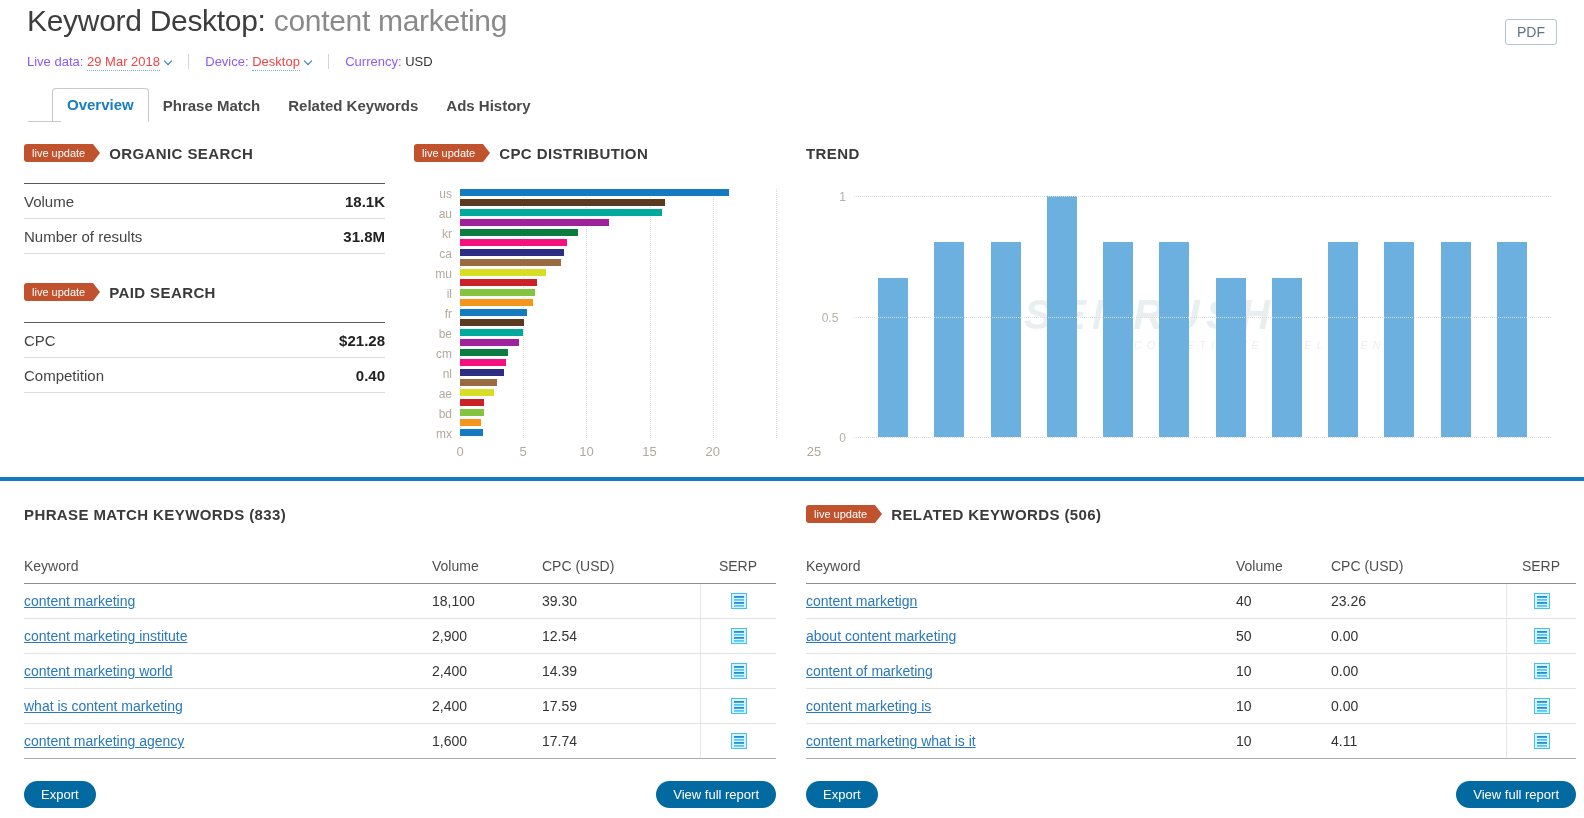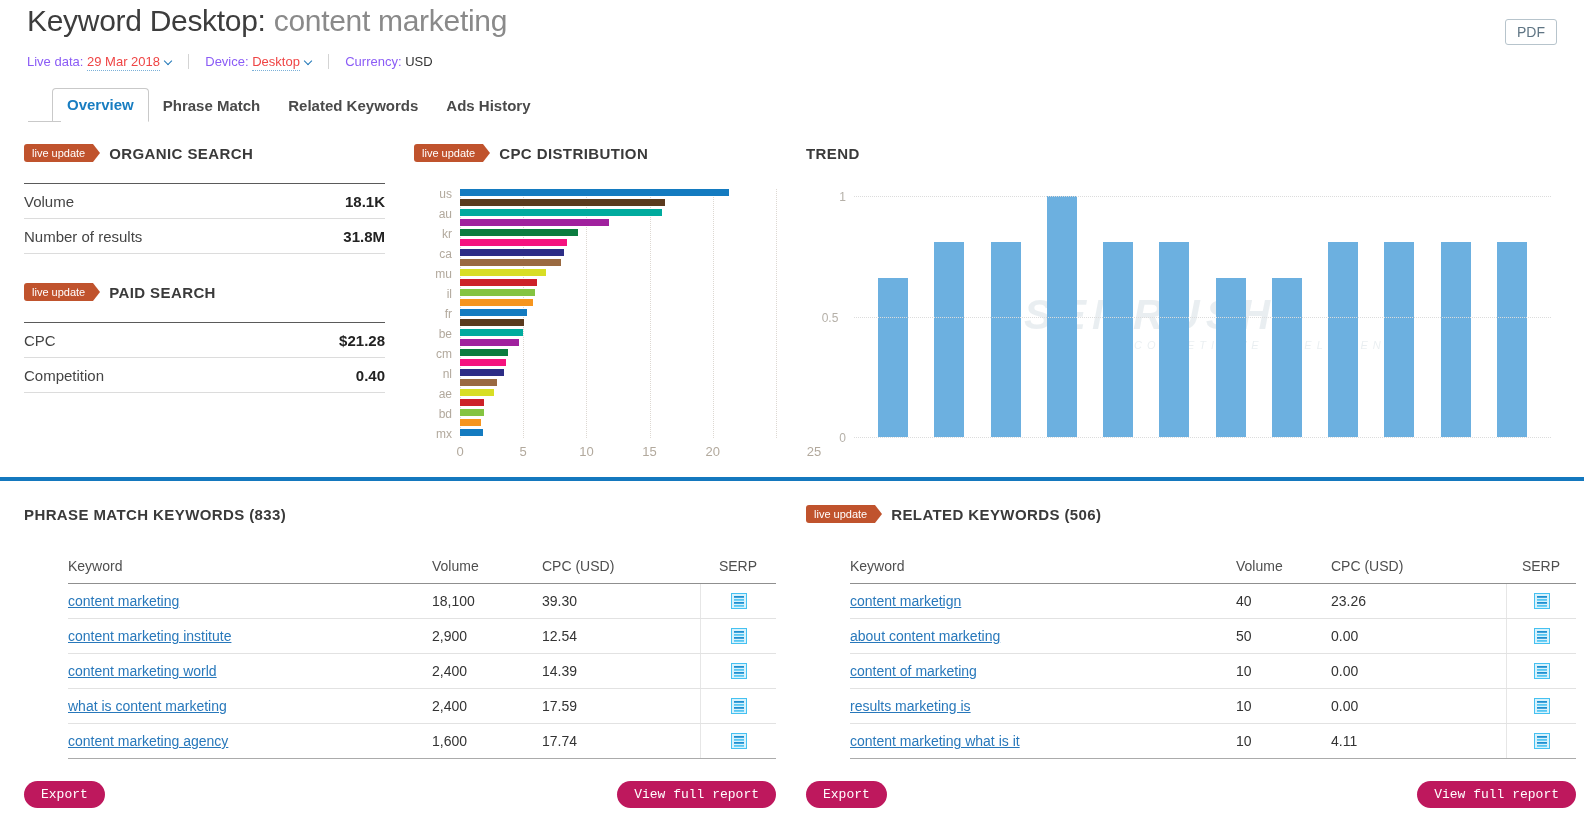--- a/index.html
+++ b/index.html
@@ -66,39 +66,39 @@
   .watermark .wm-tag { font-size:11px; letter-spacing:5px; font-style:italic; margin-left:110px; }
 
   
   .section-divider { position:absolute; left:0; right:0; top:477px; height:4px; background:#1478be; }
 
   
   .kw-section { position:absolute; top:503px; }
   .kw-left  { left:24px;  width:752px; }
   .kw-right { left:806px; width:770px; }
   .kw-head { display:flex; align-items:center; gap:16px; height:22px; }
-  .kw-table { margin-top:24px;margin-left:44px; }
+  .kw-table { margin-top:24px; }
   .krow { display:flex; align-items:center; height:35px; border-bottom:1px solid #e2e2e2; font-size:14px; }
   .krow.khdr { color:#4f4f4f; border-bottom:1px solid #8f8f8f; }
   .kw-table .krow:last-child { border-bottom:1px solid #ababab; }
   .c-kw { flex:1; padding-right:8px; }
   .c-vol { width:110px; }
   .c-cpc { width:158px; }
   .c-serp { width:76px; text-align:center; align-self:stretch; display:flex; align-items:center; justify-content:center;
             border-left:1px solid #e6e6e6; }
   .krow.khdr .c-serp { border-left:none; }
   .kw-right .c-vol { width:95px; }
   .kw-right .c-cpc { width:175px; }
   .kw-right .c-serp { width:70px; }
   .kw-link { color:#2878bb; text-decoration:underline; cursor:pointer; }
   .serp-icon { display:inline-block; cursor:pointer; }
 
   .btn-row { display:flex; justify-content:space-between; margin-top:22px; }
-  .pill-btn { background:#be185d; color:#fff; border:none; border-radius:14px; font-size:13px;
-              padding:6px 17px; cursor:pointer; font-family:Liberation Mono, monospace; }
+  .pill-btn { background:#0369a1; color:#fff; border:none; border-radius:14px; font-size:13px;
+              padding:6px 17px; cursor:pointer; font-family:Liberation Sans, sans-serif; }
 </style>
 </head>
 <body>
 
 <div id="page">
 
   <h1 class="page-title"><span>Keyword Desktop:</span><span class="kw"> content marketing</span></h1>
 
   <button class="pdf-btn">PDF</button>
 
@@ -451,21 +451,21 @@
               <svg class="serp-icon" width="16" height="16" viewBox="0 0 16 16">
                 <rect x="0.5" y="0.5" width="15" height="15" fill="#d8f2fc" stroke="#45c1f1"></rect>
                 <rect x="3" y="3" width="10" height="1.8" fill="#1e8fd0"></rect>
                 <rect x="3" y="6" width="10" height="1.8" fill="#57c7f3"></rect>
                 <rect x="3" y="9" width="10" height="1.8" fill="#1e8fd0"></rect>
                 <rect x="3" y="12" width="10" height="1.8" fill="#57c7f3"></rect>
               </svg>
             </div>
           </div>
           <div class="krow">
-            <div class="c-kw"><a class="kw-link">results marketing is</a></div>
+            <div class="c-kw"><a class="kw-link">content marketing is</a></div>
             <div class="c-vol">10</div>
             <div class="c-cpc">0.00</div>
             <div class="c-serp">
               <svg class="serp-icon" width="16" height="16" viewBox="0 0 16 16">
                 <rect x="0.5" y="0.5" width="15" height="15" fill="#d8f2fc" stroke="#45c1f1"></rect>
                 <rect x="3" y="3" width="10" height="1.8" fill="#1e8fd0"></rect>
                 <rect x="3" y="6" width="10" height="1.8" fill="#57c7f3"></rect>
                 <rect x="3" y="9" width="10" height="1.8" fill="#1e8fd0"></rect>
                 <rect x="3" y="12" width="10" height="1.8" fill="#57c7f3"></rect>
               </svg>

